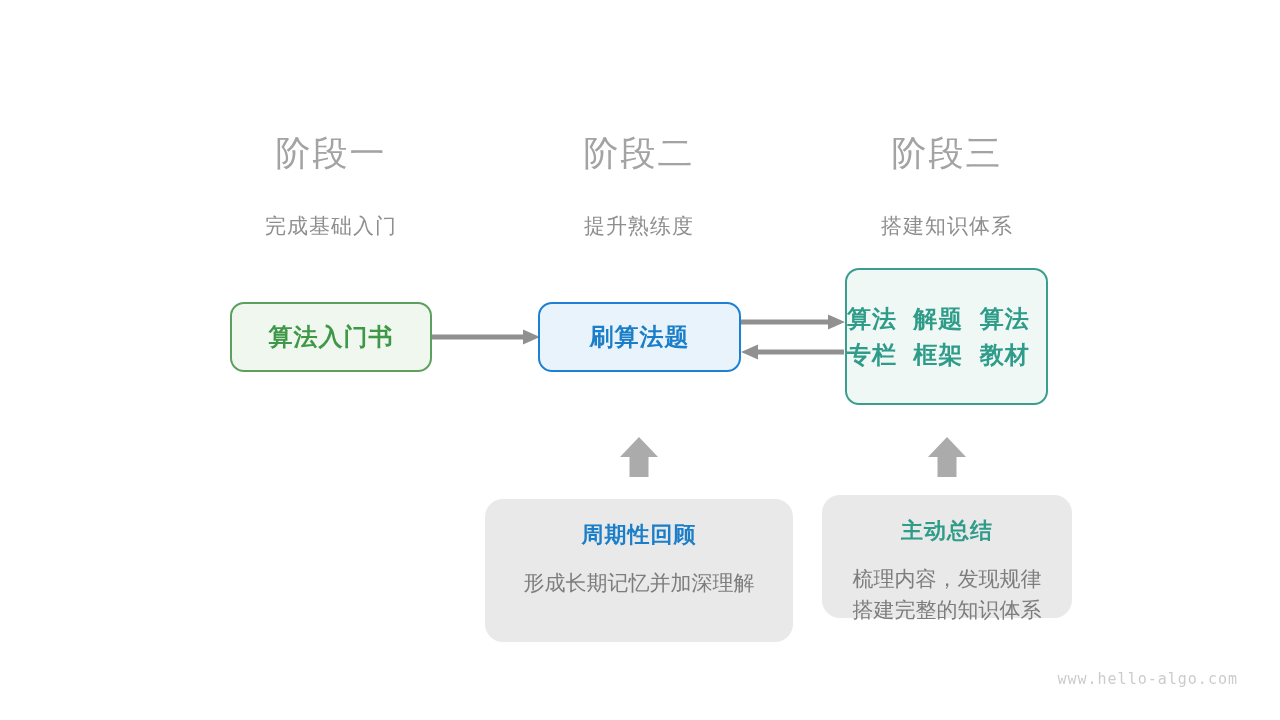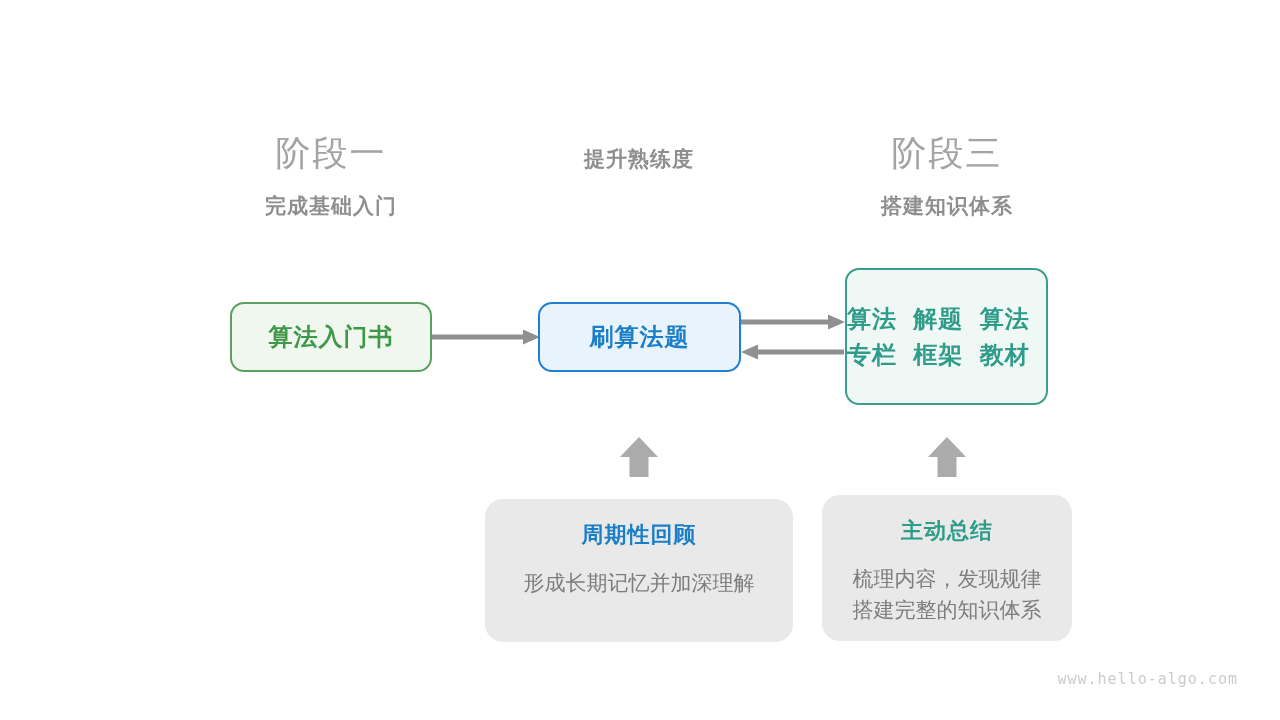--- a/index.html
+++ b/index.html
@@ -8,21 +8,21 @@
 
   .canvas { position: relative; width: 1280px; height: 720px; background: #ffffff; }
 
   .arrows { position: absolute; left: 0; top: 0; width: 1280px; height: 720px; pointer-events: none; }
   .arrow-line { stroke: var(--arrow); stroke-width: 5; }
   .arrow-head { fill: var(--arrow); }
   .block-arrow { fill: var(--block_arrow); }
 
   .stage-header { position: absolute; width: 320px; text-align: center; }
   .stage-label { font-size: 35px; font-weight: 500; color: var(--heading); letter-spacing: 2px; }
-  .stage-subtitle { font-size: 21px; font-weight: bold; color: var(--subheading); margin-top: 15px; letter-spacing: 1px; }
+  .stage-subtitle { font-size: 21px; font-weight: normal; color: var(--subheading); margin-top: 35px; letter-spacing: 1px; }
 
   .flow-box {
     position: absolute; display: flex; flex-direction: row;
     align-items: center; justify-content: center;
     border-width: 2px; border-style: solid; border-radius: 14px;
     font-weight: bold; font-size: 24px; letter-spacing: 1px;
   }
   .box-green  { border-color: var(--green);  background: var(--green_bg);  color: var(--green_text); }
   .box-blue   { border-color: var(--blue);   background: var(--blue_bg);   color: var(--blue_text); }
   .box-teal   { border-color: var(--teal);   background: var(--teal_bg);   color: var(--teal_text); }
@@ -68,20 +68,21 @@
     <polygon class="block-arrow" points="620,457 639,437 658,457 648.5,457 648.5,477 629.5,477 629.5,457"></polygon>
 
     <polygon class="block-arrow" points="928,457 947,437 966,457 956.5,457 956.5,477 937.5,477 937.5,457"></polygon>
   </svg>
 
   <div class="stage-header" style="left:171px; top:130px;">
     <div class="stage-label">阶段一</div>
     <div class="stage-subtitle">完成基础入门</div>
   </div>
   <div class="stage-header" style="left:479px; top:130px;">
+    <div class="stage-label">阶段二</div>
     <div class="stage-subtitle">提升熟练度</div>
   </div>
   <div class="stage-header" style="left:787px; top:130px;">
     <div class="stage-label">阶段三</div>
     <div class="stage-subtitle">搭建知识体系</div>
   </div>
 
   <div class="flow-box box-blue" style="left:538px; top:302px; width:203px; height:70px;">
     <span class="box-line">刷算法题</span>
   </div>
@@ -96,21 +97,21 @@
     <span class="box-line">算法教材</span>
   </div>
 
   <div class="note-box" style="left:485px; top:499px; width:308px; height:143px;">
     <div class="note-title blue">周期性回顾</div>
     <div class="note-body">
       <div>形成长期记忆并加深理解</div>
     </div>
   </div>
 
-  <div class="note-box" style="left:822px; top:495px; width:250px; height:146px;">
+  <div class="note-box" style="left:822px; top:495px; width:250px; height:123px;">
     <div class="note-title teal">主动总结</div>
     <div class="note-body">
       <div>梳理内容，发现规律</div>
       <div>搭建完整的知识体系</div>
     </div>
   </div>
 
   <div class="watermark">www.hello-algo.com</div>
 
 </div>

